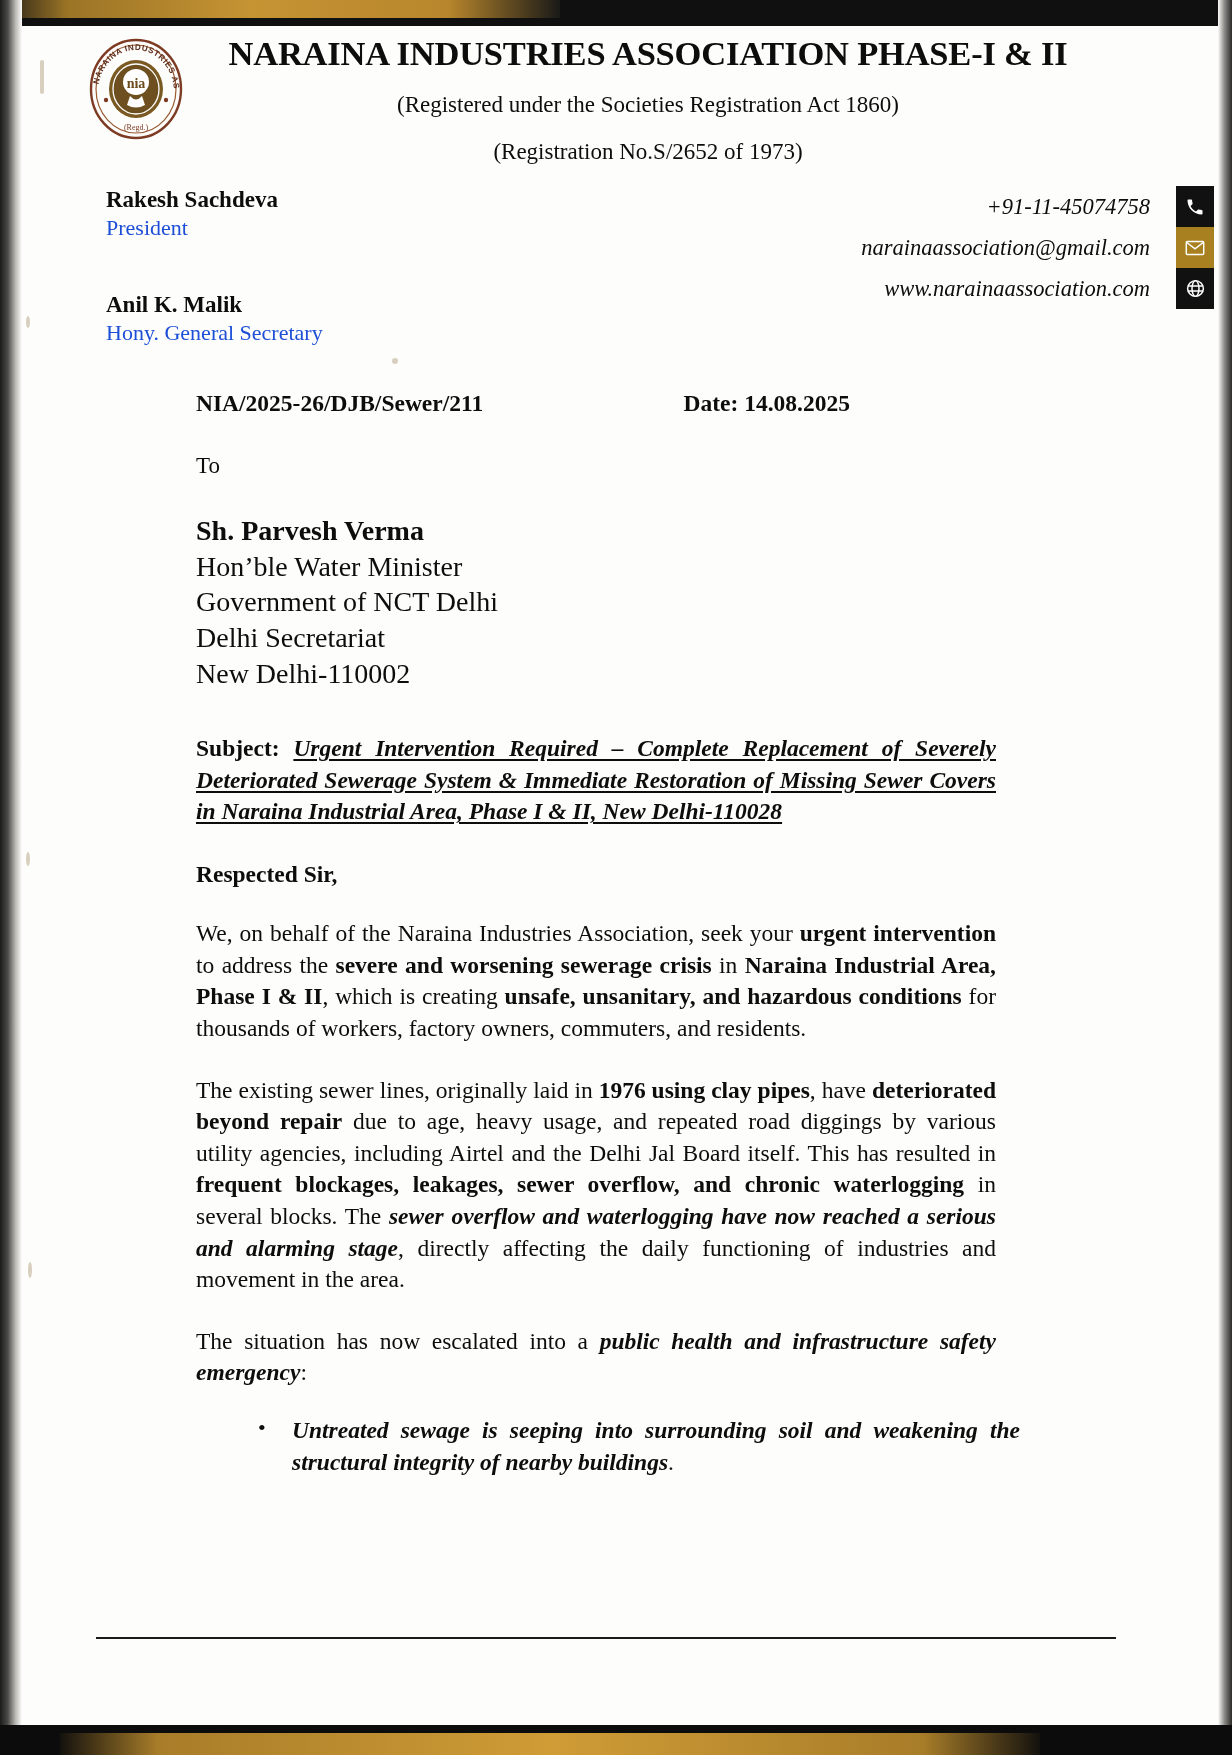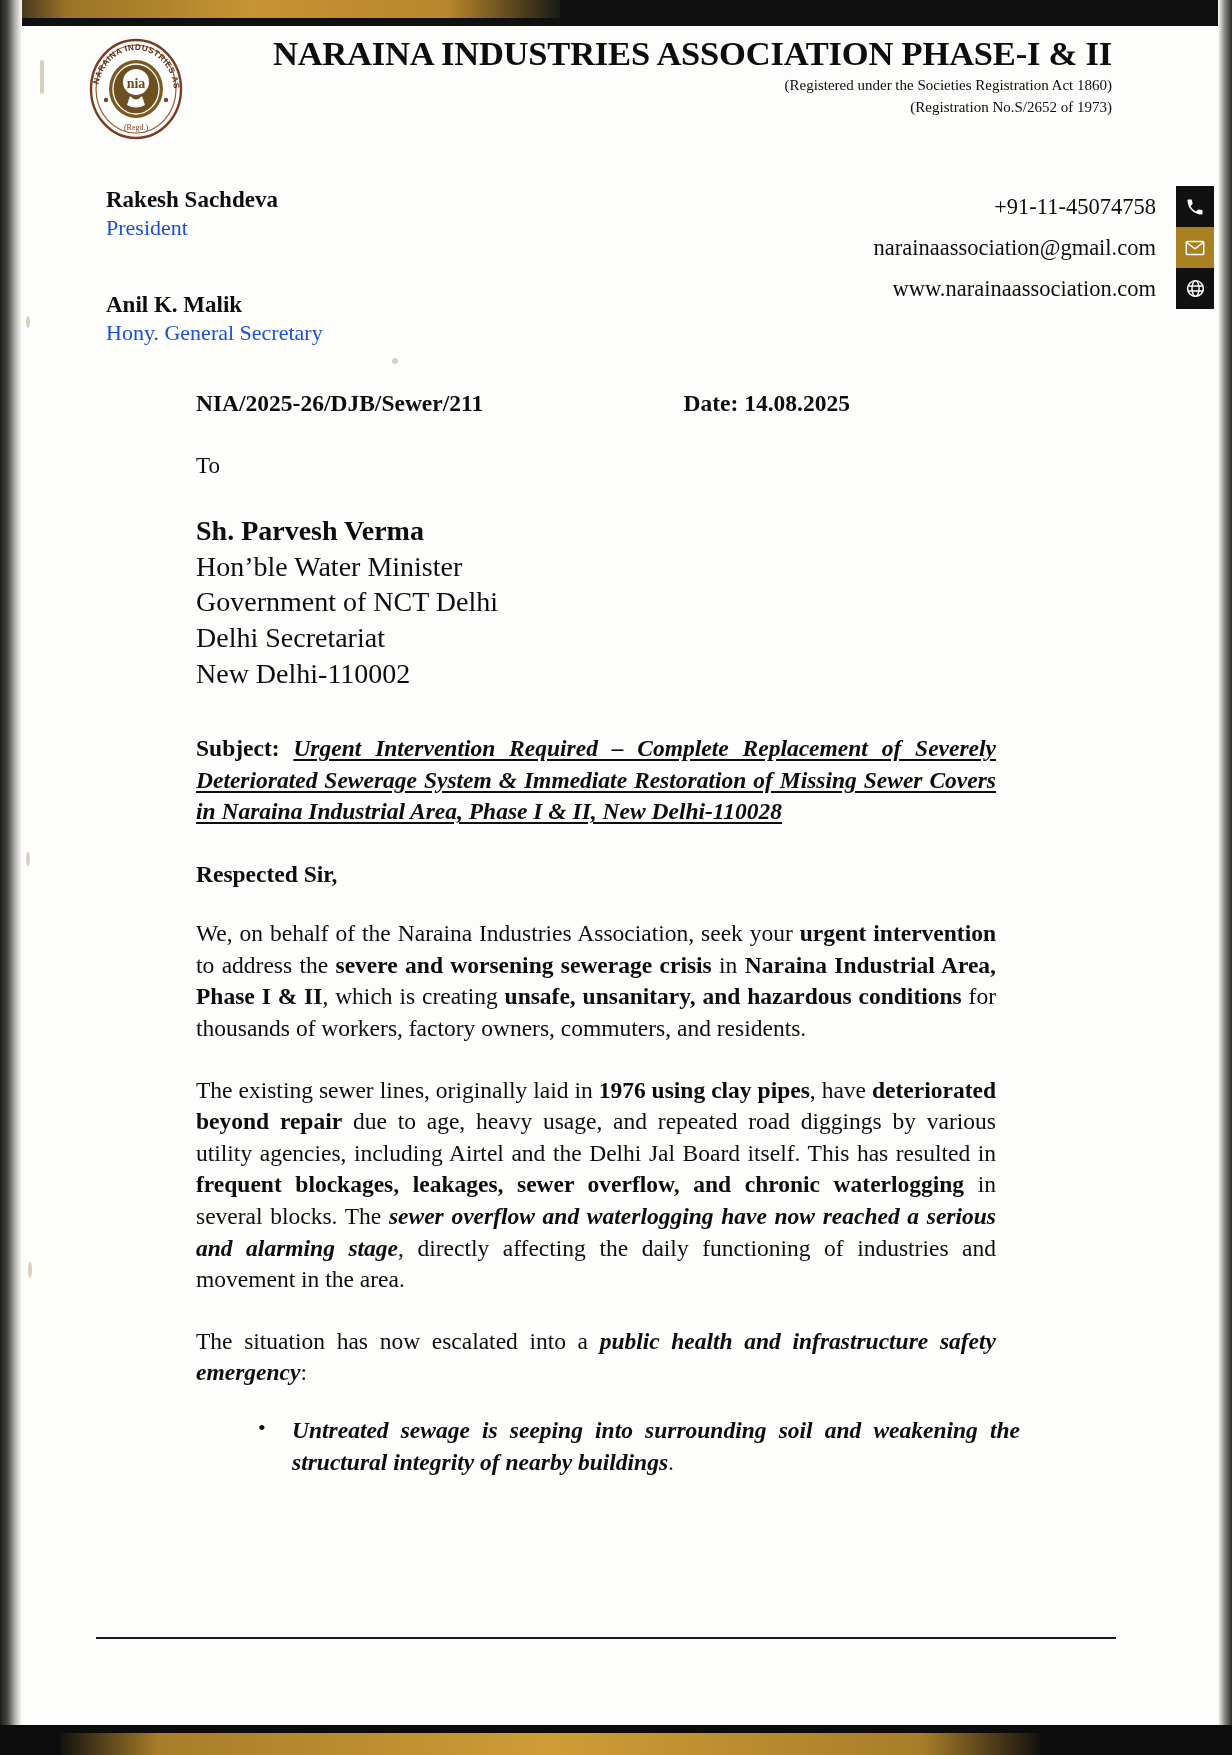--- a/index.html
+++ b/index.html
@@ -52,41 +52,41 @@
     position: absolute; left: 0; top: 34px; width: 1232px;
   }
   .header-row {
     display: flex; align-items: flex-start; justify-content: flex-start;
     padding-left: 88px;
   }
   .logo {
     width: 96px; height: 102px; flex: 0 0 96px; position: relative; margin-top: 4px;
   }
   .logo svg { display: block; }
-  .org-block { flex: 1 1 auto; text-align: right; padding-right: 120px; }
+  .org-block { flex: 1 1 auto; text-align: center; padding-right: 120px; }
   .org-title {
     font-size: 34.5px; font-weight: bold; letter-spacing: -0.2px;
     line-height: 1.12; white-space: nowrap;
   }
   .org-sub {
-    font-size: 15px; line-height: 1.36; margin-top: 2px;
+    font-size: 23px; line-height: 1.36; margin-top: 16px;
   }
 
   
   .officers { position: absolute; left: 106px; top: 186px; }
   .officer-name { font-size: 23px; font-weight: bold; line-height: 1.22; }
   .officer-role { font-size: 22px; color: #1d4ed8; line-height: 1.3; }
   .officer-gap { height: 48px; }
 
   .contacts {
     position: absolute; right: 18px; top: 186px;
     display: flex; flex-direction: column; align-items: flex-end;
   }
   .contact-row { display: flex; align-items: center; justify-content: flex-end; height: 41px; }
-  .contact-text { font-size: 22.5px; padding-right: 20px; white-space: nowrap; }
+  .contact-text { font-size: 22.5px; padding-right: 26px; white-space: nowrap; font-style: italic; }
   .contact-icon {
     width: 38px; height: 41px; display: flex; align-items: center; justify-content: center;
     color: #ffffff; flex: 0 0 38px;
   }
   .ic-dark { background: #111111; }
   .ic-gold { background: #a9801f; }
 
   
   .body-wrap {
     position: absolute; left: 0; top: 390px; width: 1100px;

